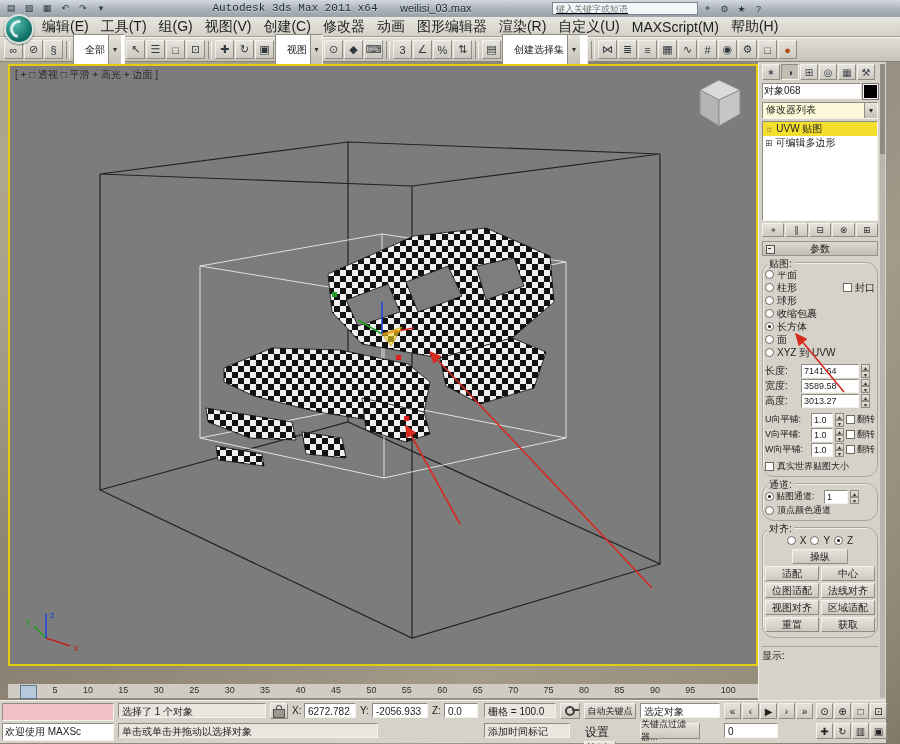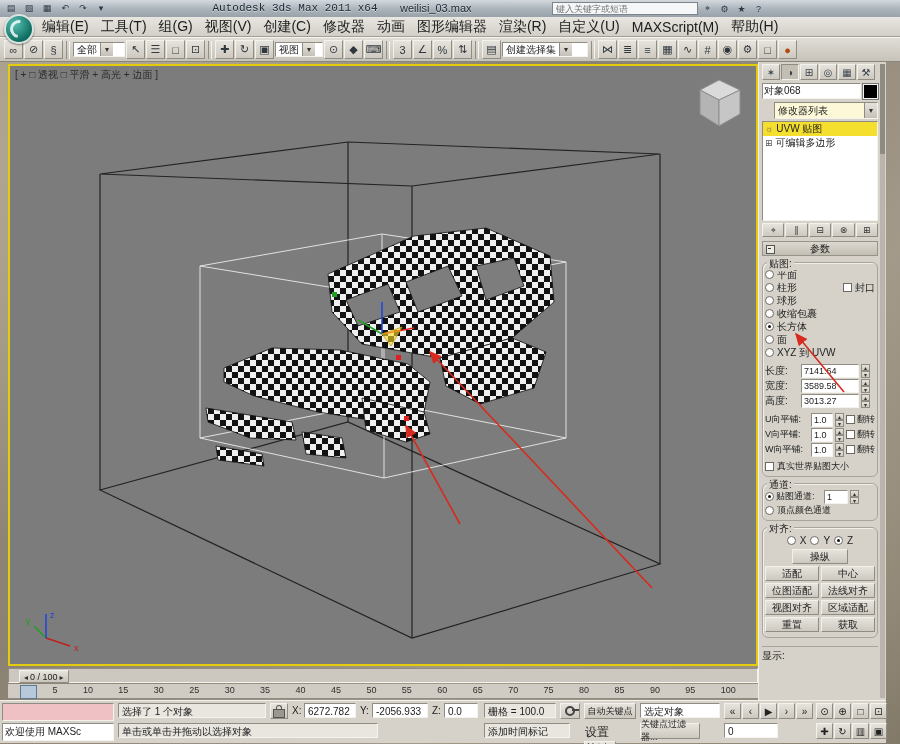--- a/index.html
+++ b/index.html
@@ -12,41 +12,41 @@
   }
   
   .titlebar{position:absolute;left:0;top:0;width:900px;height:17px;
     background:linear-gradient(#d3d9de,#aab2ba 55%,#99a2aa);border-bottom:1px solid #6e767e;}
   .qat{position:absolute;left:3px;top:1px;display:flex;gap:2px;}
   .qbtn{width:16px;height:14px;display:flex;align-items:center;justify-content:center;
     font-size:9px;color:#2c3a46;border-radius:2px;}
   .wtitle{position:absolute;left:150px;top:2px;width:290px;text-align:center;font-size:11px;color:#1d2731;text-shadow:0 1px 0 rgba(255,255,255,.5);font-family:Liberation Mono, monospace;}
   .wdoc{position:absolute;left:400px;top:2px;font-size:11px;color:#1d2731;text-shadow:0 1px 0 rgba(255,255,255,.5);}
   .infocenter{position:absolute;left:552px;top:2px;display:flex;align-items:center;gap:2px;}
-  .searchbox{width:138px;height:11px;font-size:9px;border:1px solid #7c848c;background:#f4f6f8;padding:0 3px;}
+  .searchbox{width:138px;height:11px;font-size:9px;border:1px solid #7c848c;background:#f4f6f8;padding:0 3px;text-decoration:underline;}
   .ibtn{width:15px;height:13px;display:flex;align-items:center;justify-content:center;font-size:9px;color:#2c3a46;}
   
   .menubar{position:absolute;left:0;top:17px;width:900px;height:20px;background:linear-gradient(#e8e6e0,#d2cfc7);
     border-bottom:1px solid #a3a096;display:flex;align-items:center;padding-left:36px;box-sizing:border-box;}
   .menu{padding:2px 6px;font-size:14px;color:#1c1c1c;}
   .logo{position:absolute;left:4px;top:14px;width:26px;height:26px;border-radius:50%;z-index:6;
     background:radial-gradient(circle at 35% 30%, #58c0b4, #0d6e61 70%);
     border:2px solid #d9e2de;box-shadow:0 1px 2px rgba(0,0,0,.5);}
   .logo::after{content:"";position:absolute;inset:4px;border-radius:50%;
     border:3px solid rgba(255,255,255,.8);border-right-color:transparent;border-bottom-color:transparent;
     transform:rotate(-35deg);}
   
   .toolbar{position:absolute;left:0;top:37px;width:900px;height:25px;
     background:linear-gradient(#e0ddd6,#c7c3ba);border-top:1px solid #f4f3ee;border-bottom:1px solid #89867d;
     display:flex;align-items:center;gap:1px;padding-left:4px;box-sizing:border-box;}
   .tbtn{width:19px;height:19px;display:flex;align-items:center;justify-content:center;font-size:11px;color:#30383f;
     background:linear-gradient(#e6e3dc,#cdc9c0);border:1px solid;border-color:#f2f1ec #8f8c83 #8f8c83 #f2f1ec;box-sizing:border-box;}
   .tsep{width:2px;height:18px;border-left:1px solid #918e85;border-right:1px solid #f4f3ee;margin:0 2px;}
-  .tcombo{display:flex;align-items:center;height:15px;background:#fff;border:1px solid;
-    border-color:#8f8c83 #f4f3ee #f4f3ee #8f8c83;padding-left:3px;box-sizing:border-box;}
+  .tcombo{display:flex;align-items:center;height:31px;background:#fff;border:1px solid;
+    border-color:#8f8c83 #f4f3ee #f4f3ee #8f8c83;padding-left:11px;box-sizing:border-box;}
   .tcombo .val{font-size:10px;white-space:nowrap;}
   .dd{width:12px;height:100%;margin-left:3px;display:flex;align-items:center;justify-content:center;
     background:linear-gradient(#e6e3dc,#c5c1b8);border-left:1px solid #8f8c83;}
   .dd::after{content:"▾";font-size:8px;color:#333;}
   
   .viewport{position:absolute;left:8px;top:64px;width:750px;height:602px;background:#7c7c7c;
     border:2px solid #e3cb0d;box-sizing:border-box;}
   .vplabel{position:absolute;left:5px;top:2px;font-size:10px;color:#2b2b2b;z-index:3;}
   .scene{position:absolute;left:0;top:0;}
   .viewcube{position:absolute;right:6px;top:6px;}
@@ -55,35 +55,35 @@
   .cmdpanel{position:absolute;left:758px;top:62px;width:128px;height:638px;background:#d6d2c9;
     border-left:1px solid #f0efe9;box-sizing:border-box;padding:2px 8px 0 3px;overflow:hidden;}
   .cp-tabs{display:flex;gap:1px;margin-bottom:3px;}
   .cptab{width:18px;height:16px;display:flex;align-items:center;justify-content:center;font-size:10px;color:#37404a;
     background:linear-gradient(#e6e3dc,#cdc9c0);border:1px solid;border-color:#f2f1ec #8f8c83 #8f8c83 #f2f1ec;box-sizing:border-box;}
   .cptab.active{background:#c2beb4;border-color:#8f8c83 #f2f1ec #f2f1ec #8f8c83;}
   .objrow{display:flex;align-items:center;gap:2px;margin-bottom:3px;}
   .objname{flex:1;height:14px;background:#fff;border:1px solid;border-color:#8f8c83 #f4f3ee #f4f3ee #8f8c83;
     font-size:10px;padding:0 1px;line-height:14px;}
   .swatch{width:13px;height:13px;background:#000;border:1px solid #f4f3ee;outline:1px solid #777;}
-  .modlist{display:flex;align-items:center;height:15px;background:#fdf9d8;border:1px solid;
-    border-color:#8f8c83 #f4f3ee #f4f3ee #8f8c83;padding-left:3px;margin-bottom:2px;font-size:10px;margin-left:12px;}
+  .modlist{display:flex;height:15px;background:#fdf9d8;border:1px solid;
+    border-color:#8f8c83 #f4f3ee #f4f3ee #8f8c83;padding-left:3px;margin-bottom:2px;font-size:10px;}
   .modlist span:first-child{flex:1;}
   .stack{height:98px;background:#fff;border:1px solid;border-color:#8f8c83 #f4f3ee #f4f3ee #8f8c83;margin-bottom:2px;}
   .srow{display:flex;align-items:center;gap:3px;height:14px;padding:0 2px;font-size:10px;}
   .srow.sel{background:#f5df2e;}
   .sicon{font-size:9px;color:#555;}
   .stacktools{display:flex;gap:1px;margin-bottom:4px;justify-content:space-between;}
   .stbtn{flex:1;height:14px;display:flex;align-items:center;justify-content:center;font-size:9px;color:#333;
     background:linear-gradient(#e6e3dc,#cdc9c0);border:1px solid;border-color:#f2f1ec #8f8c83 #8f8c83 #f2f1ec;box-sizing:border-box;}
   .rollout{position:relative;height:13px;background:linear-gradient(#dcd8cf,#c2beb4);border:1px solid #97948b;
     display:flex;align-items:center;justify-content:center;font-size:10px;margin-bottom:4px;font-family:Liberation Serif, serif;}
   .rollout .minus{position:absolute;left:3px;top:3px;width:7px;height:7px;border:1px solid #555;background:#efece5;}
   .rollout .minus::after{content:"";position:absolute;left:1px;top:2px;width:3px;height:1px;background:#333;}
-  .group{position:relative;border:1px solid #a8a59c;border-radius:6px;margin:6px 0 4px 0;padding:5px 2px 3px 2px;
+  .group{position:relative;border:1px solid #a8a59c;border-radius:12px;margin:6px 0 4px 0;padding:5px 2px 3px 2px;
     box-shadow:inset 1px 1px 0 #f0efe9;}
   .glabel{position:absolute;left:4px;top:-6px;background:#d6d2c9;padding:0 2px;font-size:10px;}
   .prow{display:flex;align-items:center;gap:3px;height:13px;font-size:10px;white-space:nowrap;}
   .rad{width:9px;height:9px;border-radius:50%;background:#fff;border:1px solid #6d6a62;box-sizing:border-box;position:relative;flex:none;}
   .rad.on::after{content:"";position:absolute;left:2px;top:2px;width:3px;height:3px;border-radius:50%;background:#111;}
   .chk{width:9px;height:9px;background:#fff;border:1px solid #6d6a62;box-sizing:border-box;flex:none;}
   .spacer{flex:1;}
   .drow{display:flex;align-items:center;gap:2px;height:15px;font-size:10px;white-space:nowrap;}
   .dlabel{width:34px;text-align:left;flex:none;}
   .dlabel.sm{width:44px;font-size:9px;}
@@ -476,27 +476,20 @@
           <button class="pbtn">获取</button>
         </div>
       </div>
       <div class="displabel">显示:</div>
     </div>
     <div class="cp-scroll">
         <div class="thumb"></div>
       </div>
   </div>
 
-  <div class="timeline">
-    <div class="tslider">
-      <span class="tarr"></span>
-      <span>0 / 100</span>
-      <span class="tarr r"></span>
-    </div>
-  </div>
 
   <div class="ruler">
     <div class="cursor"></div>
     <div class="ticks">
       <span>0</span>
         <span>5</span>
         <span>10</span>
         <span>15</span>
         <span>30</span>
         <span>25</span>

